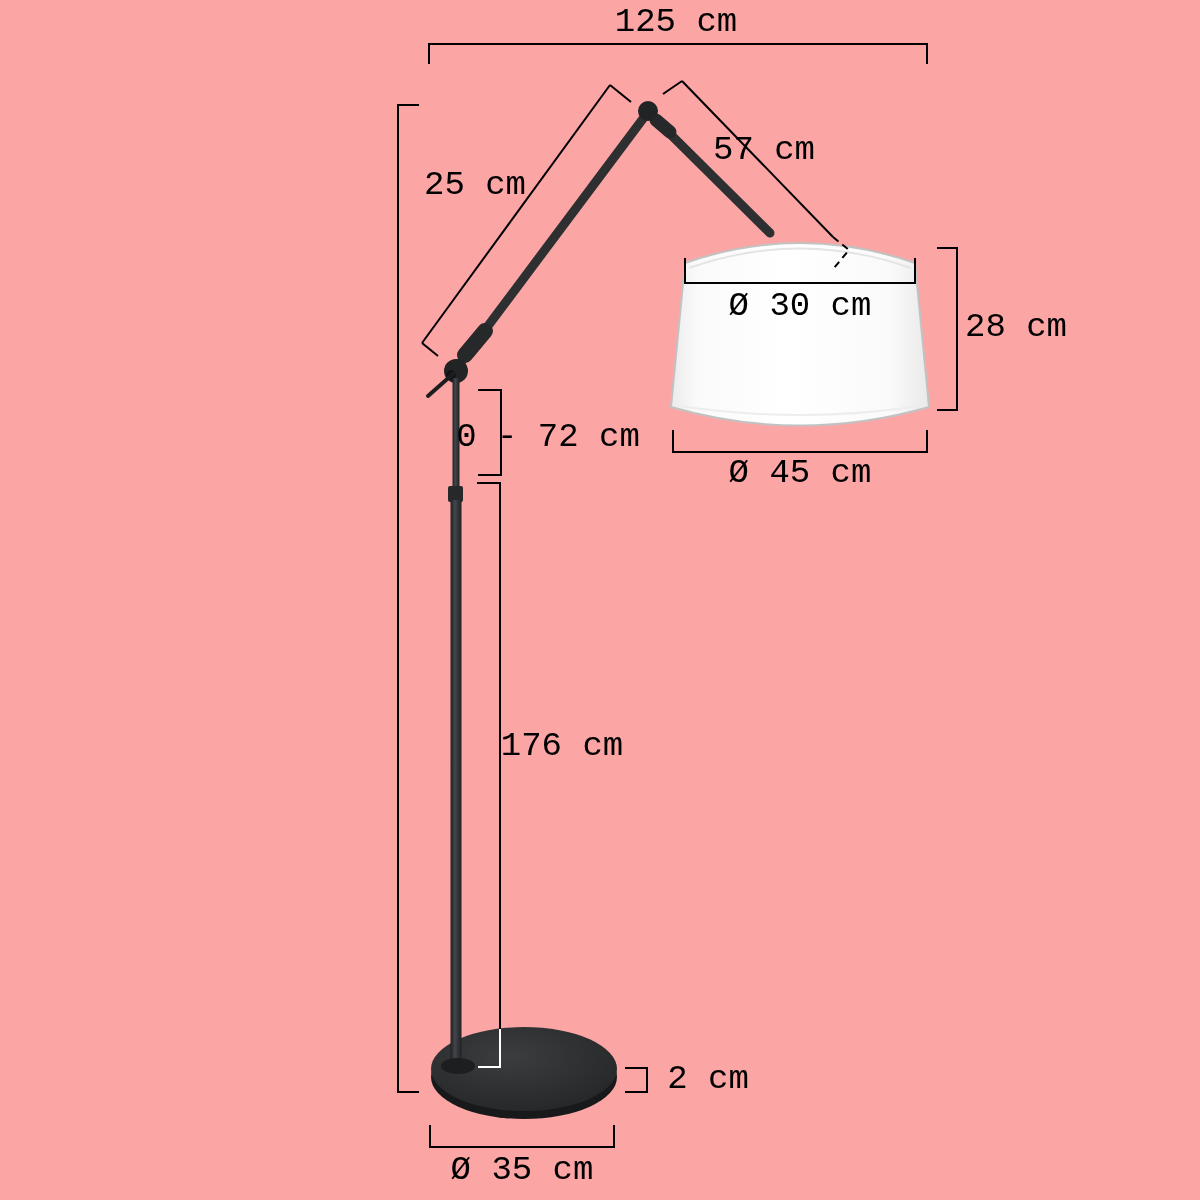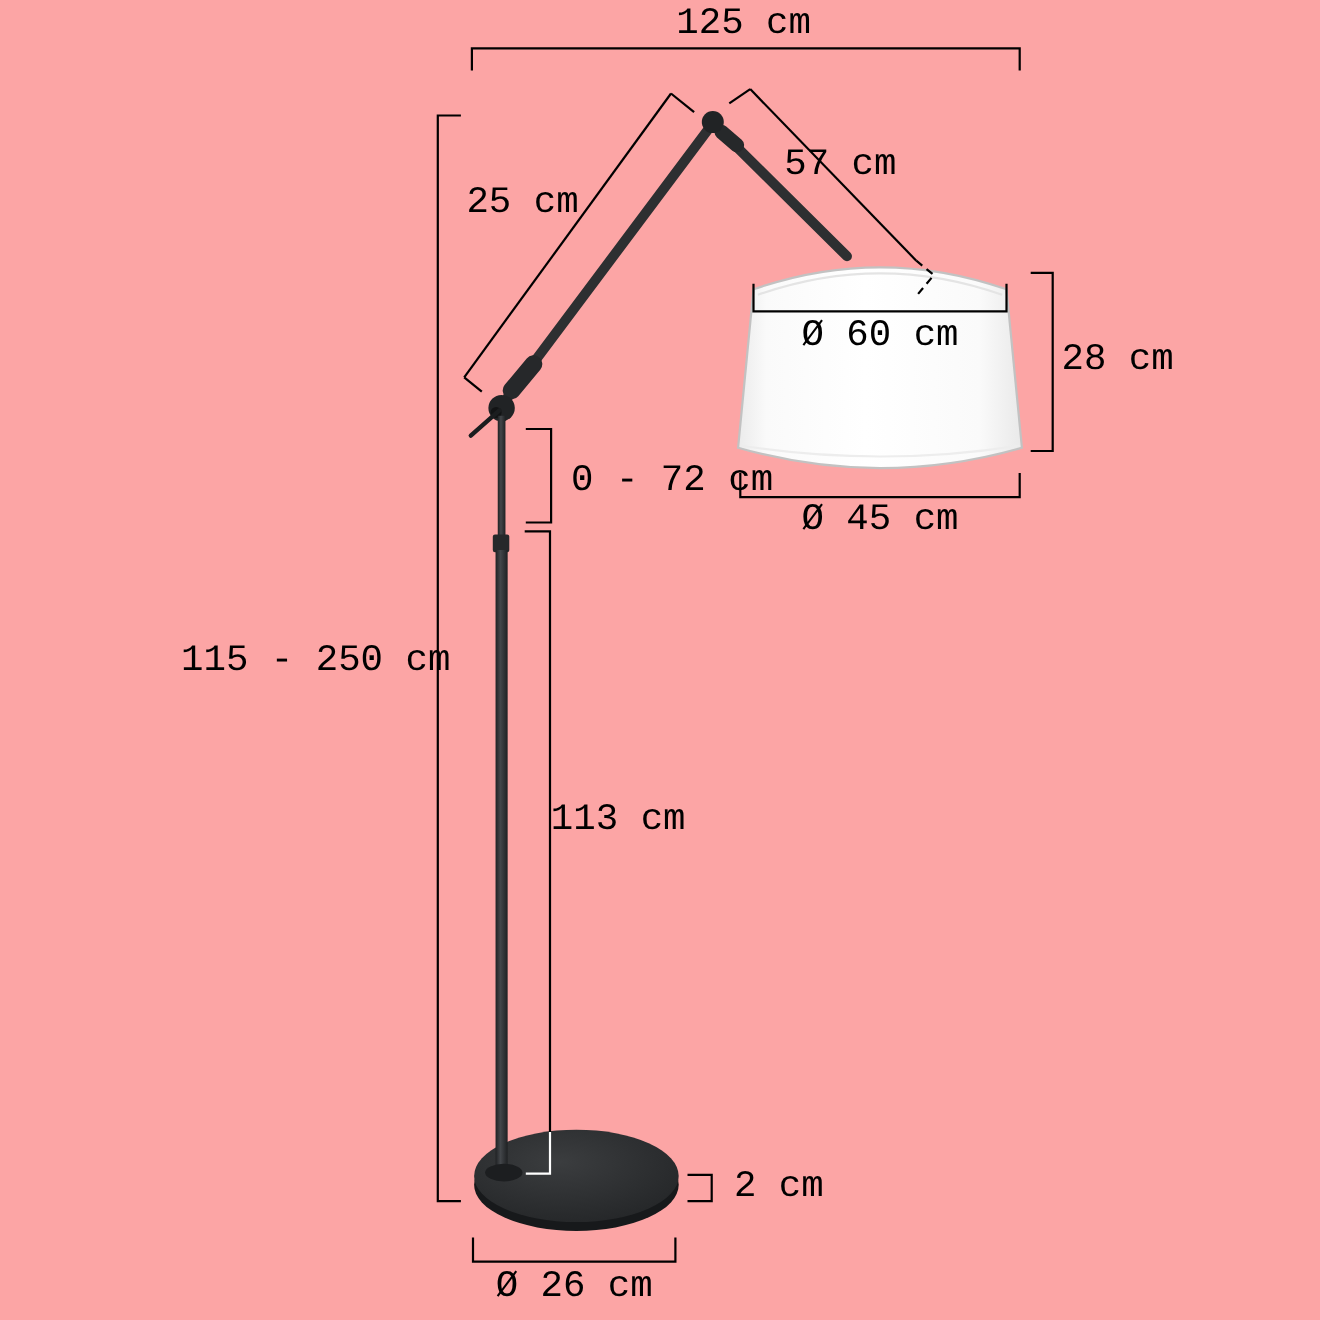--- a/index.html
+++ b/index.html
@@ -111,29 +111,28 @@
       <path d="M430,1125 L430,1147 L614,1147 L614,1125"></path>
     </g>
   </svg>
 
   <div class="dim-label" style="left:676px;top:5px;">125 cm</div>
 
   <div class="dim-label" style="left:764px;top:133px;">57 cm</div>
 
   <div class="dim-label" style="left:475px;top:168px;">25 cm</div>
 
-  <div class="dim-label" style="left:800px;top:289px;">Ø 60 cm</div>
+  <div class="dim-label" style="left:800px;top:289px;">Ø 30 cm</div>
 
   <div class="dim-label" style="left:1016px;top:310px;">28 cm</div>
 
   <div class="dim-label" style="left:800px;top:456px;text-align:center;">Ø 45 cm</div>
 
-  <div class="dim-label" style="left:611px;top:420px;">0 - 72 cm</div>
+  <div class="dim-label" style="left:548px;top:420px;">0 - 72 cm</div>
 
-  <div class="dim-label" style="left:287px;top:584px;">115 - 250 cm</div>
 
-  <div class="dim-label" style="left:562px;top:729px;">113 cm</div>
+  <div class="dim-label" style="left:562px;top:729px;">176 cm</div>
 
   <div class="dim-label" style="left:708px;top:1062px;">2 cm</div>
 
-  <div class="dim-label" style="left:522px;top:1153px;">Ø 26 cm</div>
+  <div class="dim-label" style="left:522px;top:1153px;">Ø 35 cm</div>
 
 </div>
 
 </body></html>

